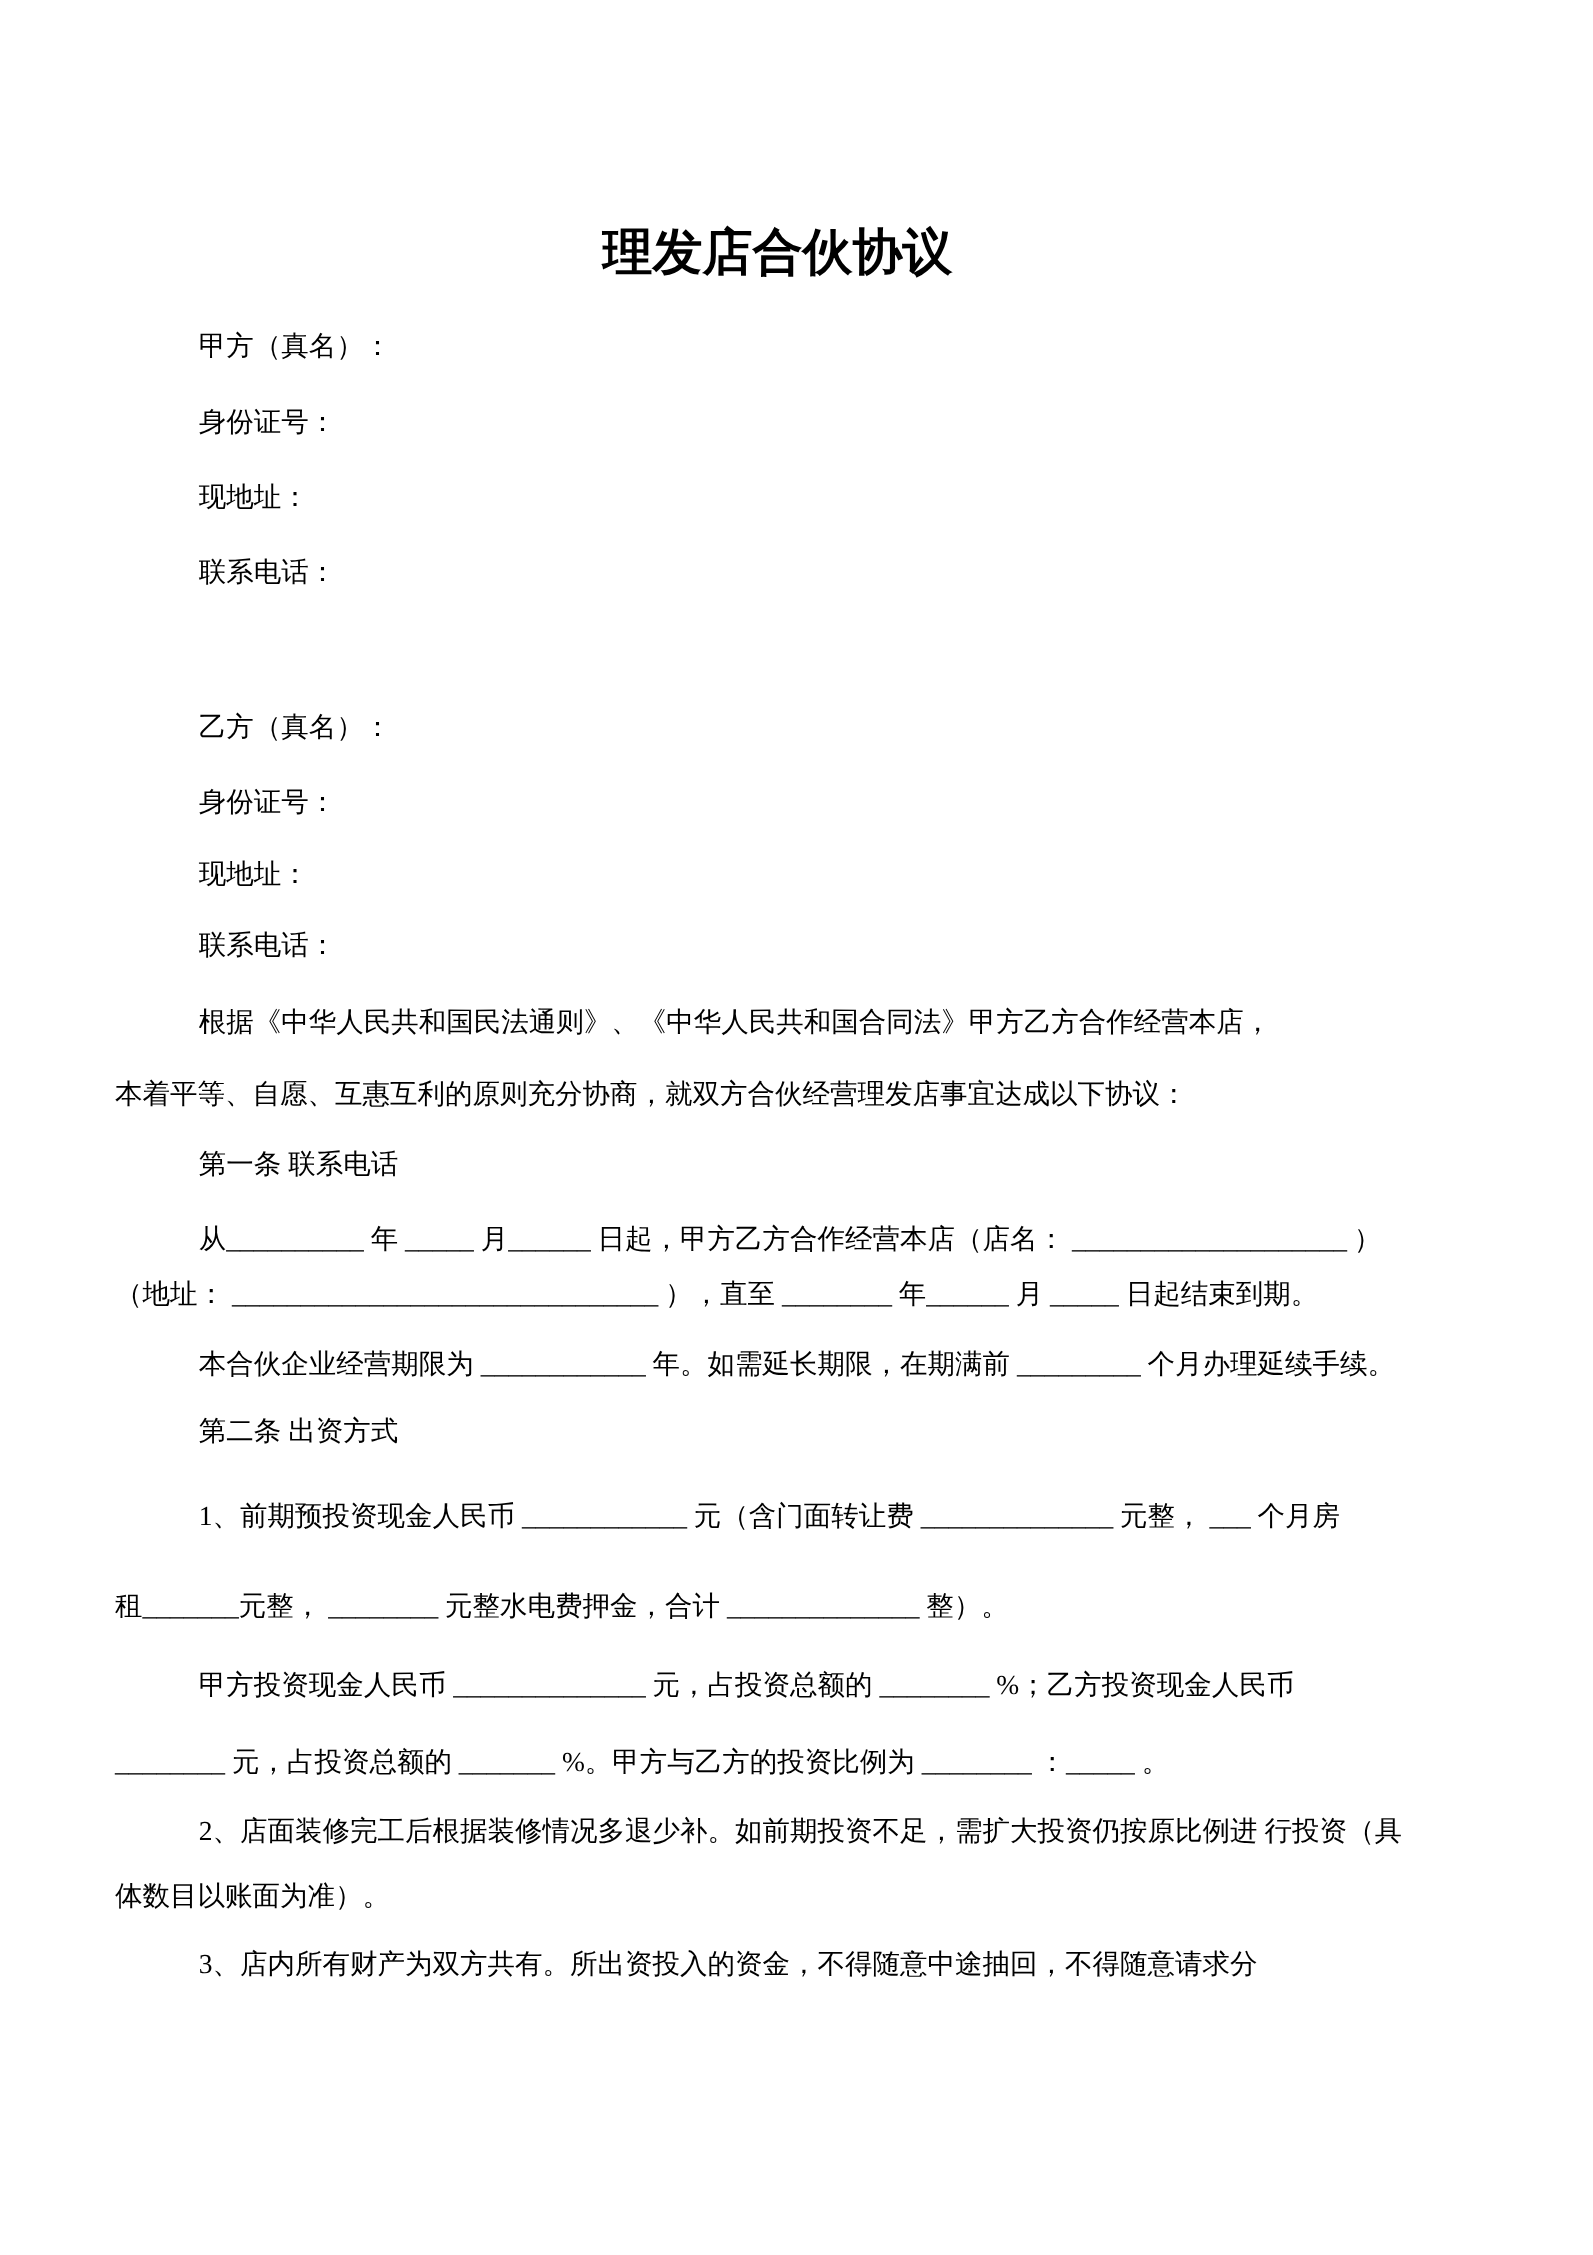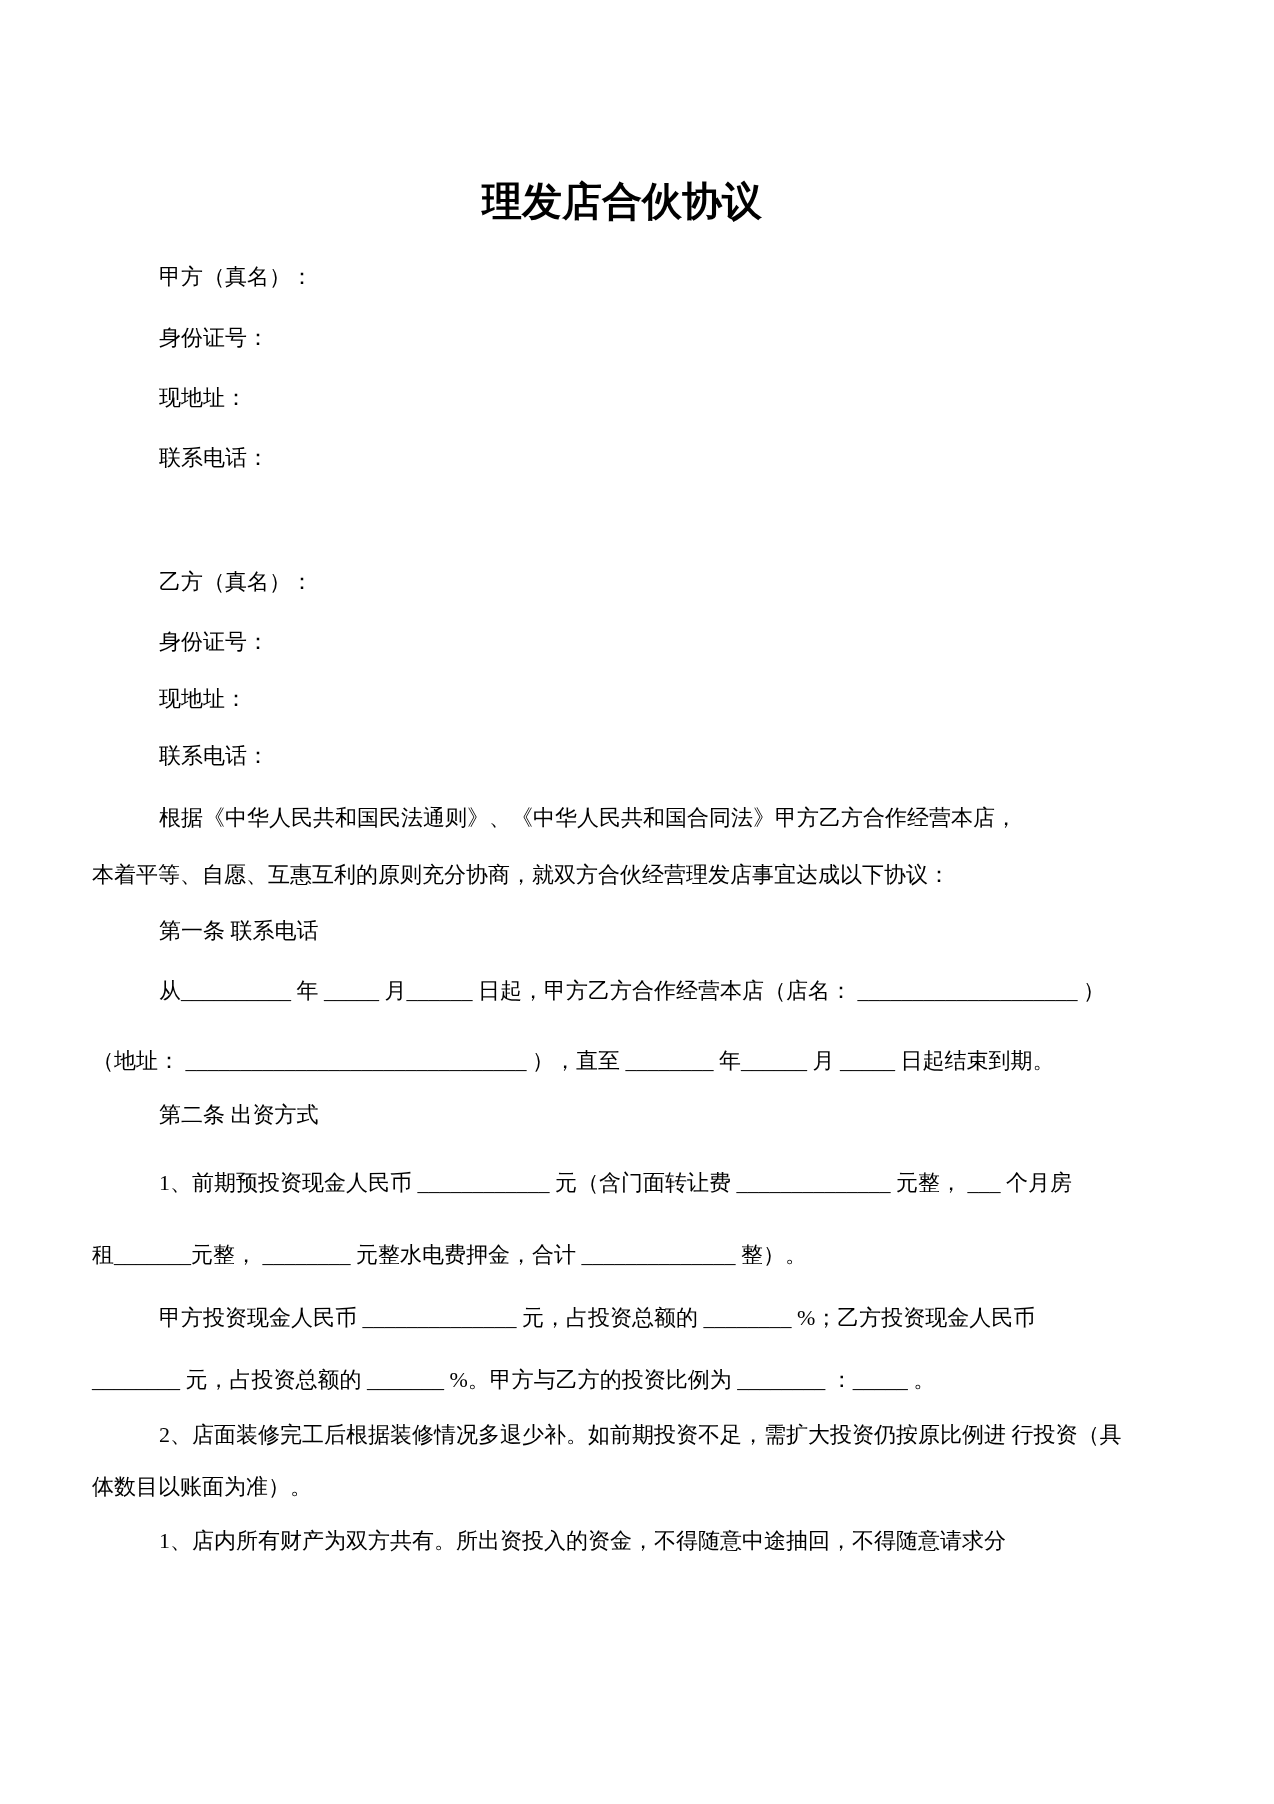--- a/index.html
+++ b/index.html
@@ -26,21 +26,21 @@
   .line {
     font-size:22px;
     line-height:24px;
     white-space:pre;
   }
   .ind { padding-left:67px; }
   
   .l2{margin-top:39px}  .l3{margin-top:37px}  .l4{margin-top:36px}  .l5{margin-top:36px}
   .l6{margin-top:100px} .l7{margin-top:36px}  .l8{margin-top:33px}  .l9{margin-top:33px}
   .l10{margin-top:38px} .l11{margin-top:33px} .l12{margin-top:32px} .l13{margin-top:36px}
-  .l14{margin-top:46px} .l15{margin-top:32px} .l16{margin-top:30px} .l17{margin-top:44px}
+  .l14{margin-top:20px} .l15{margin-top:32px} .l16{margin-top:30px} .l17{margin-top:44px}
   .l18{margin-top:48px} .l19{margin-top:39px} .l20{margin-top:38px} .l21{margin-top:31px}
   .l22{margin-top:28px} .l23{margin-top:30px}
 </style>
 </head>
 <body>
 
 <div class="page">
 
   <div class="title">理发店合伙协议</div>
 
@@ -53,23 +53,24 @@
   <div class="line ind l7">身份证号：</div>
   <div class="line ind l8">现地址：</div>
   <div class="line ind l9">联系电话：</div>
 
   <div class="line ind l10">根据《中华人民共和国民法通则》、《中华人民共和国合同法》甲方乙方合作经营本店，</div>
   <div class="line l11">本着平等、自愿、互惠互利的原则充分协商，就双方合伙经营理发店事宜达成以下协议：</div>
 
   <div class="line ind l12">第一条 联系电话</div>
   <div class="line ind l13">从__________ 年 _____ 月______ 日起，甲方乙方合作经营本店（店名： ____________________ ）</div>
   <div class="line l14">（地址： _______________________________ ），直至 ________ 年______ 月 _____ 日起结束到期。</div>
+  <div class="line ind l15">本合伙企业经营期限为 ____________ 年。如需延长期限，在期满前 _________ 个月办理延续手续。</div>
 
   <div class="line ind l16">第二条 出资方式</div>
   <div class="line ind l17">1、前期预投资现金人民币 ____________ 元（含门面转让费 ______________ 元整， ___ 个月房</div>
   <div class="line l18">租_______元整， ________ 元整水电费押金，合计 ______________ 整）。</div>
   <div class="line ind l19">甲方投资现金人民币 ______________ 元，占投资总额的 ________ %；乙方投资现金人民币</div>
   <div class="line l20">________ 元，占投资总额的 _______ %。甲方与乙方的投资比例为 ________ ：_____ 。</div>
   <div class="line ind l21">2、店面装修完工后根据装修情况多退少补。如前期投资不足，需扩大投资仍按原比例进 行投资（具</div>
   <div class="line l22">体数目以账面为准）。</div>
-  <div class="line ind l23">1、店内所有财产为双方共有。所出资投入的资金，不得随意中途抽回，不得随意请求分</div>
+  <div class="line ind l23">3、店内所有财产为双方共有。所出资投入的资金，不得随意中途抽回，不得随意请求分</div>
 
 </div>
 
 </body></html>

